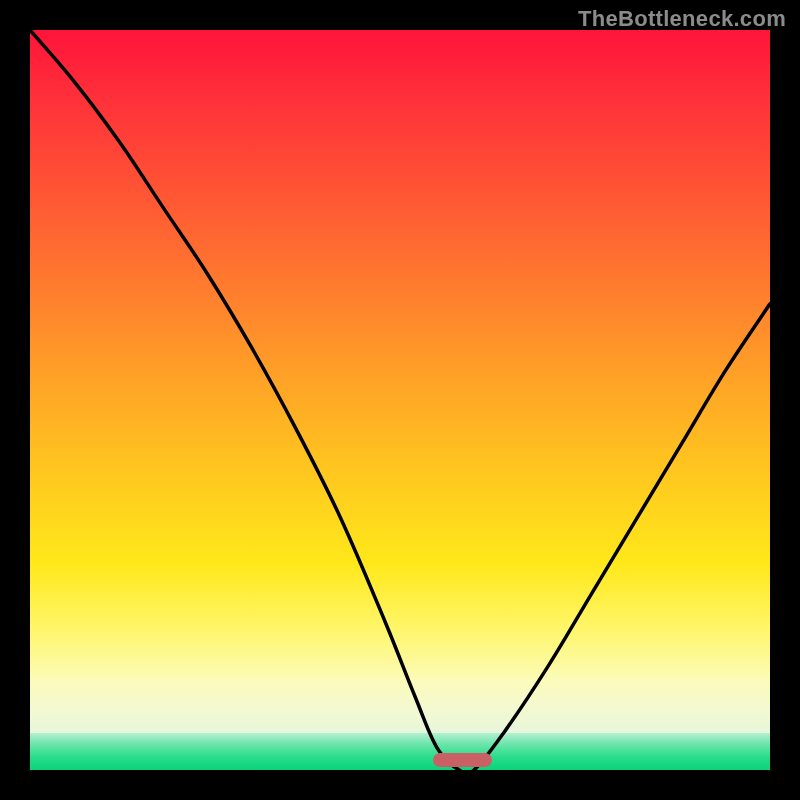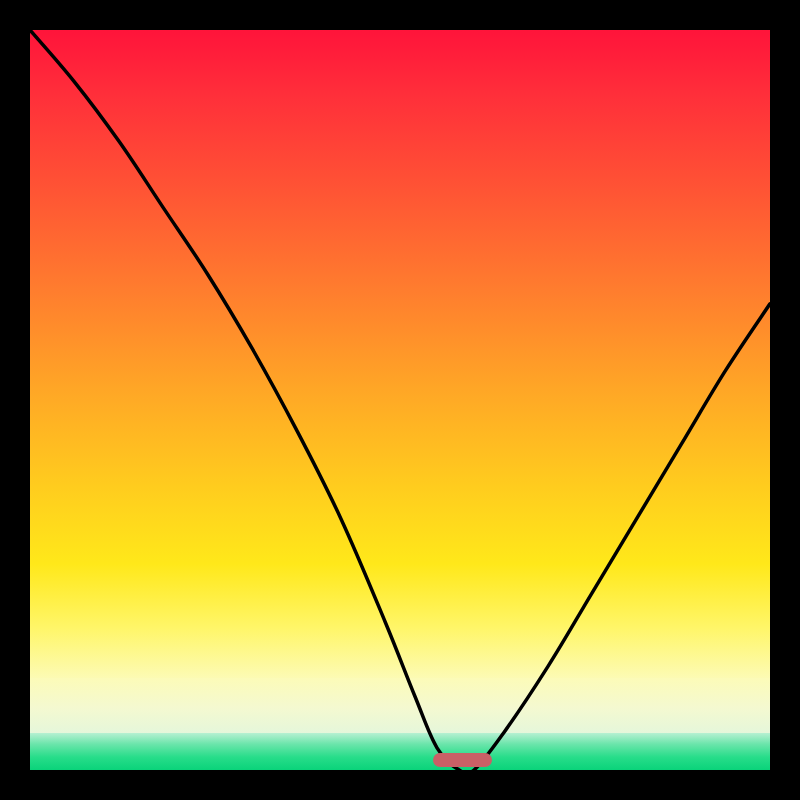--- a/index.html
+++ b/index.html
@@ -94,20 +94,21 @@
     font-size: 22px;
     font-weight: 600;
     letter-spacing: 0.3px;
   }
 </style>
 </head>
 <body>
 
 <div class="frame">
 
+  <div class="watermark">TheBottleneck.com</div>
 
   <div class="plot-area">
     <div class="gradient">
       <div class="red-yellow"></div>
       <div class="pale-band"></div>
       <div class="green-band"></div>
     </div>
 
     <svg class="curve" viewBox="0 0 740 740" preserveAspectRatio="none">
       <path id="curve-path" fill="none" stroke="#000" stroke-width="3.5" stroke-linecap="round" stroke-linejoin="round" d="M 0.0 0.0 C 8.0 9.3 28.4 31.8 44.4 51.8 C 60.4 71.8 72.8 88.4 88.8 111.0 C 104.8 133.6 117.2 153.6 133.2 177.6 C 149.2 201.6 161.6 218.9 177.6 244.2 C 193.6 269.5 206.0 290.2 222.0 318.2 C 238.0 346.2 250.4 369.0 266.4 399.6 C 282.4 430.2 294.8 453.8 310.8 488.4 C 326.8 523.0 341.9 560.0 355.2 592.0 C 368.5 624.0 375.5 643.4 384.8 666.0 C 394.1 688.6 399.0 704.5 407.0 717.8 C 415.0 731.1 422.5 736.0 429.2 740.0 C 435.9 744.0 436.0 746.7 444.0 740.0 C 452.0 733.3 460.3 721.6 473.6 703.0 C 486.9 684.4 502.0 661.7 518.0 636.4 C 534.0 611.1 546.4 589.0 562.4 562.4 C 578.4 535.8 590.8 515.0 606.8 488.4 C 622.8 461.8 635.2 441.0 651.2 414.4 C 667.2 387.8 679.6 365.7 695.6 340.4 C 711.6 315.1 732.0 285.8 740.0 273.8"></path>

